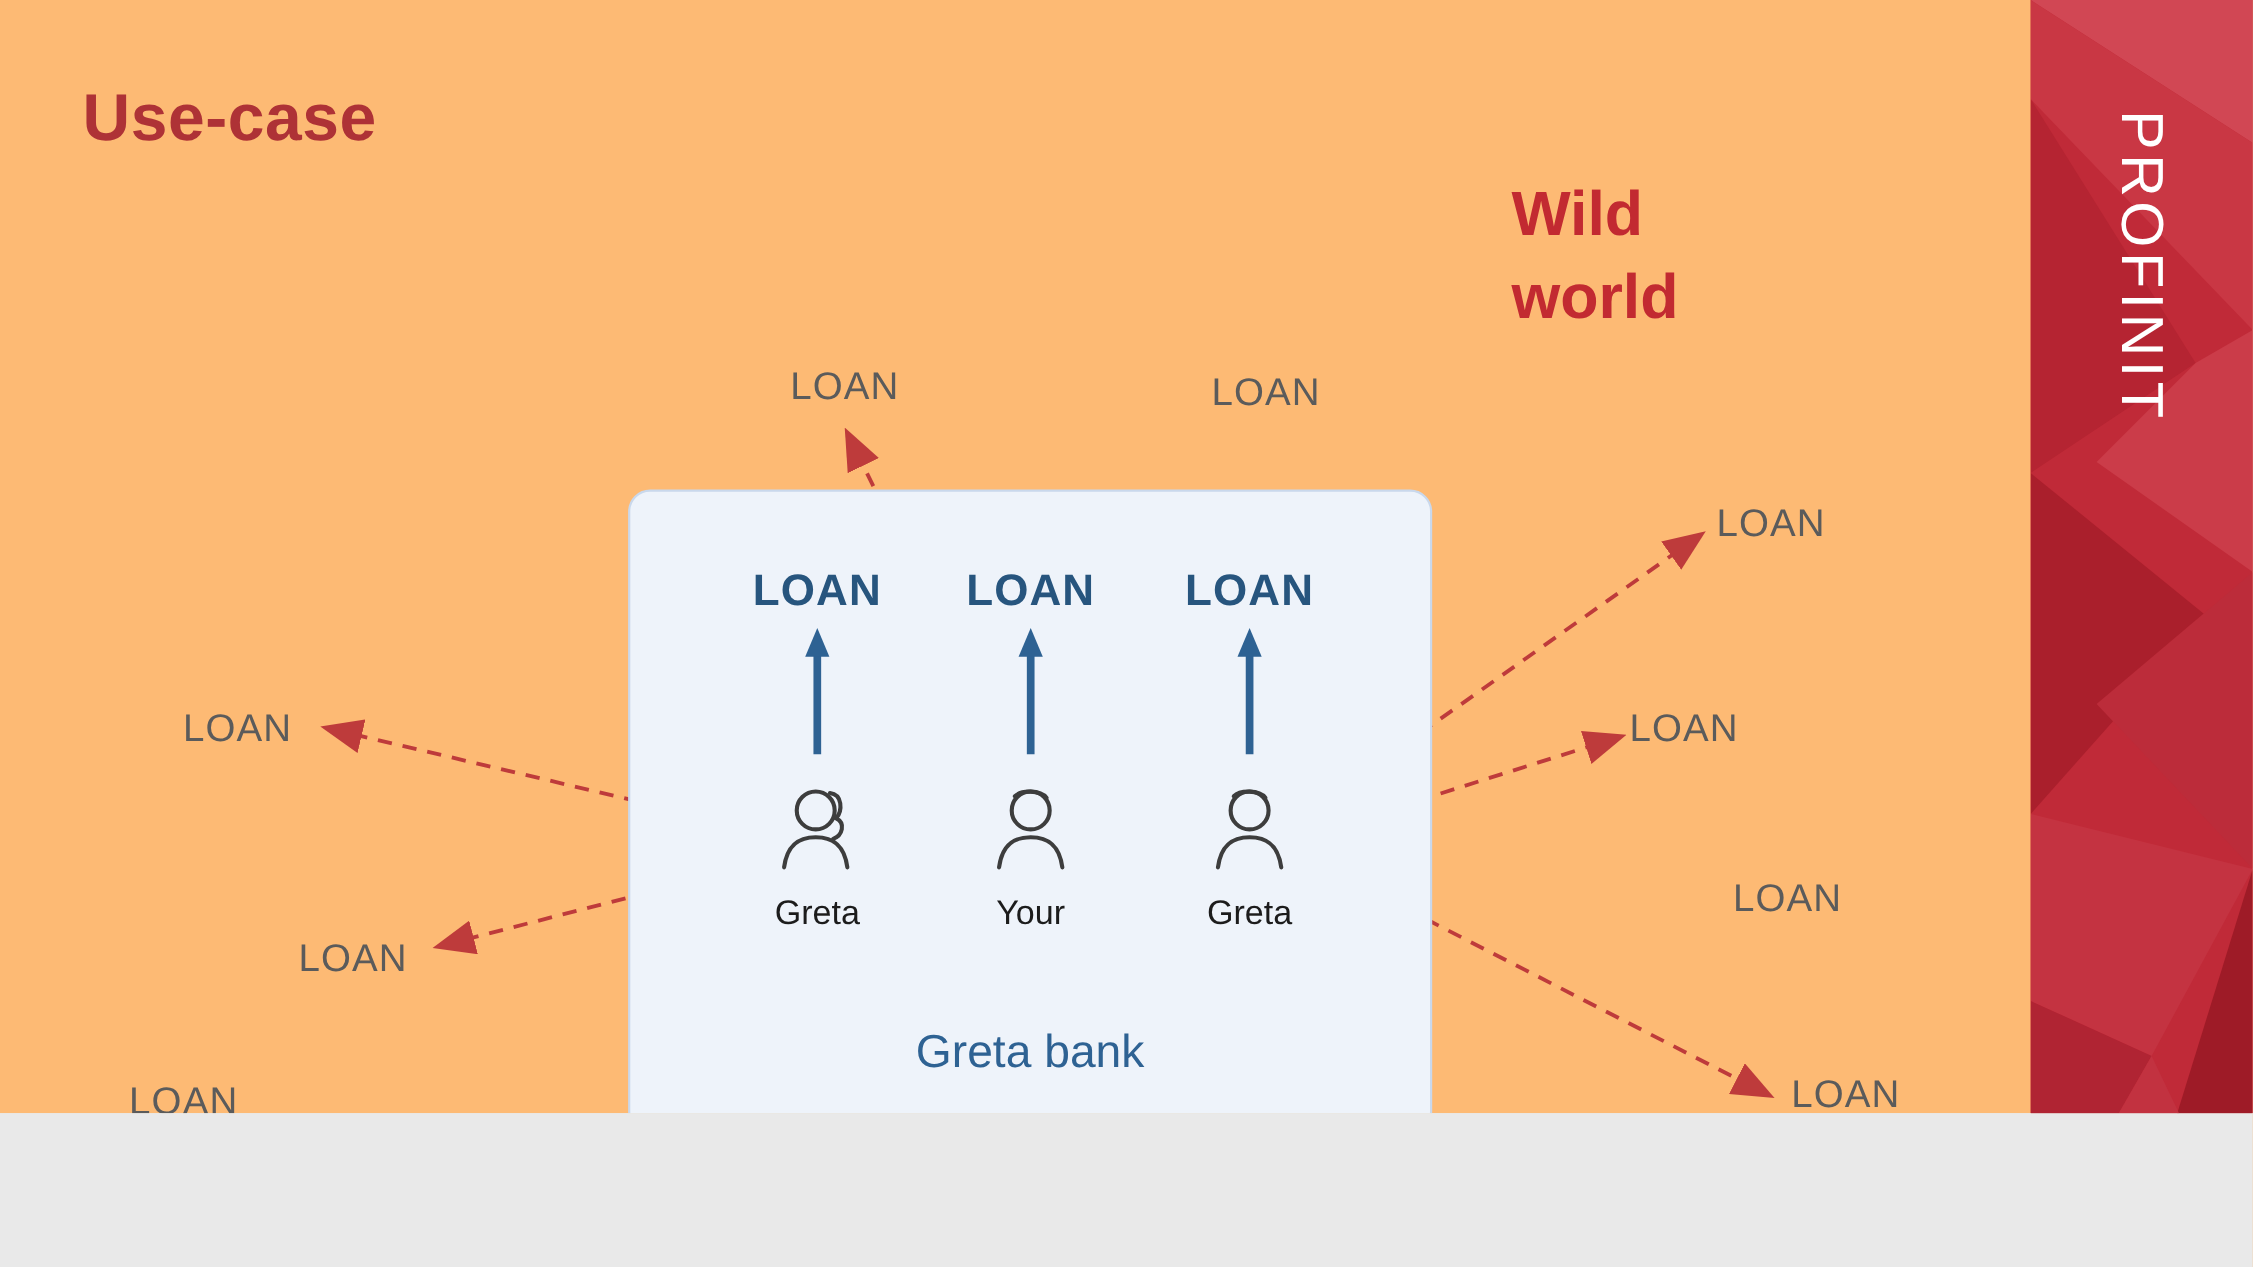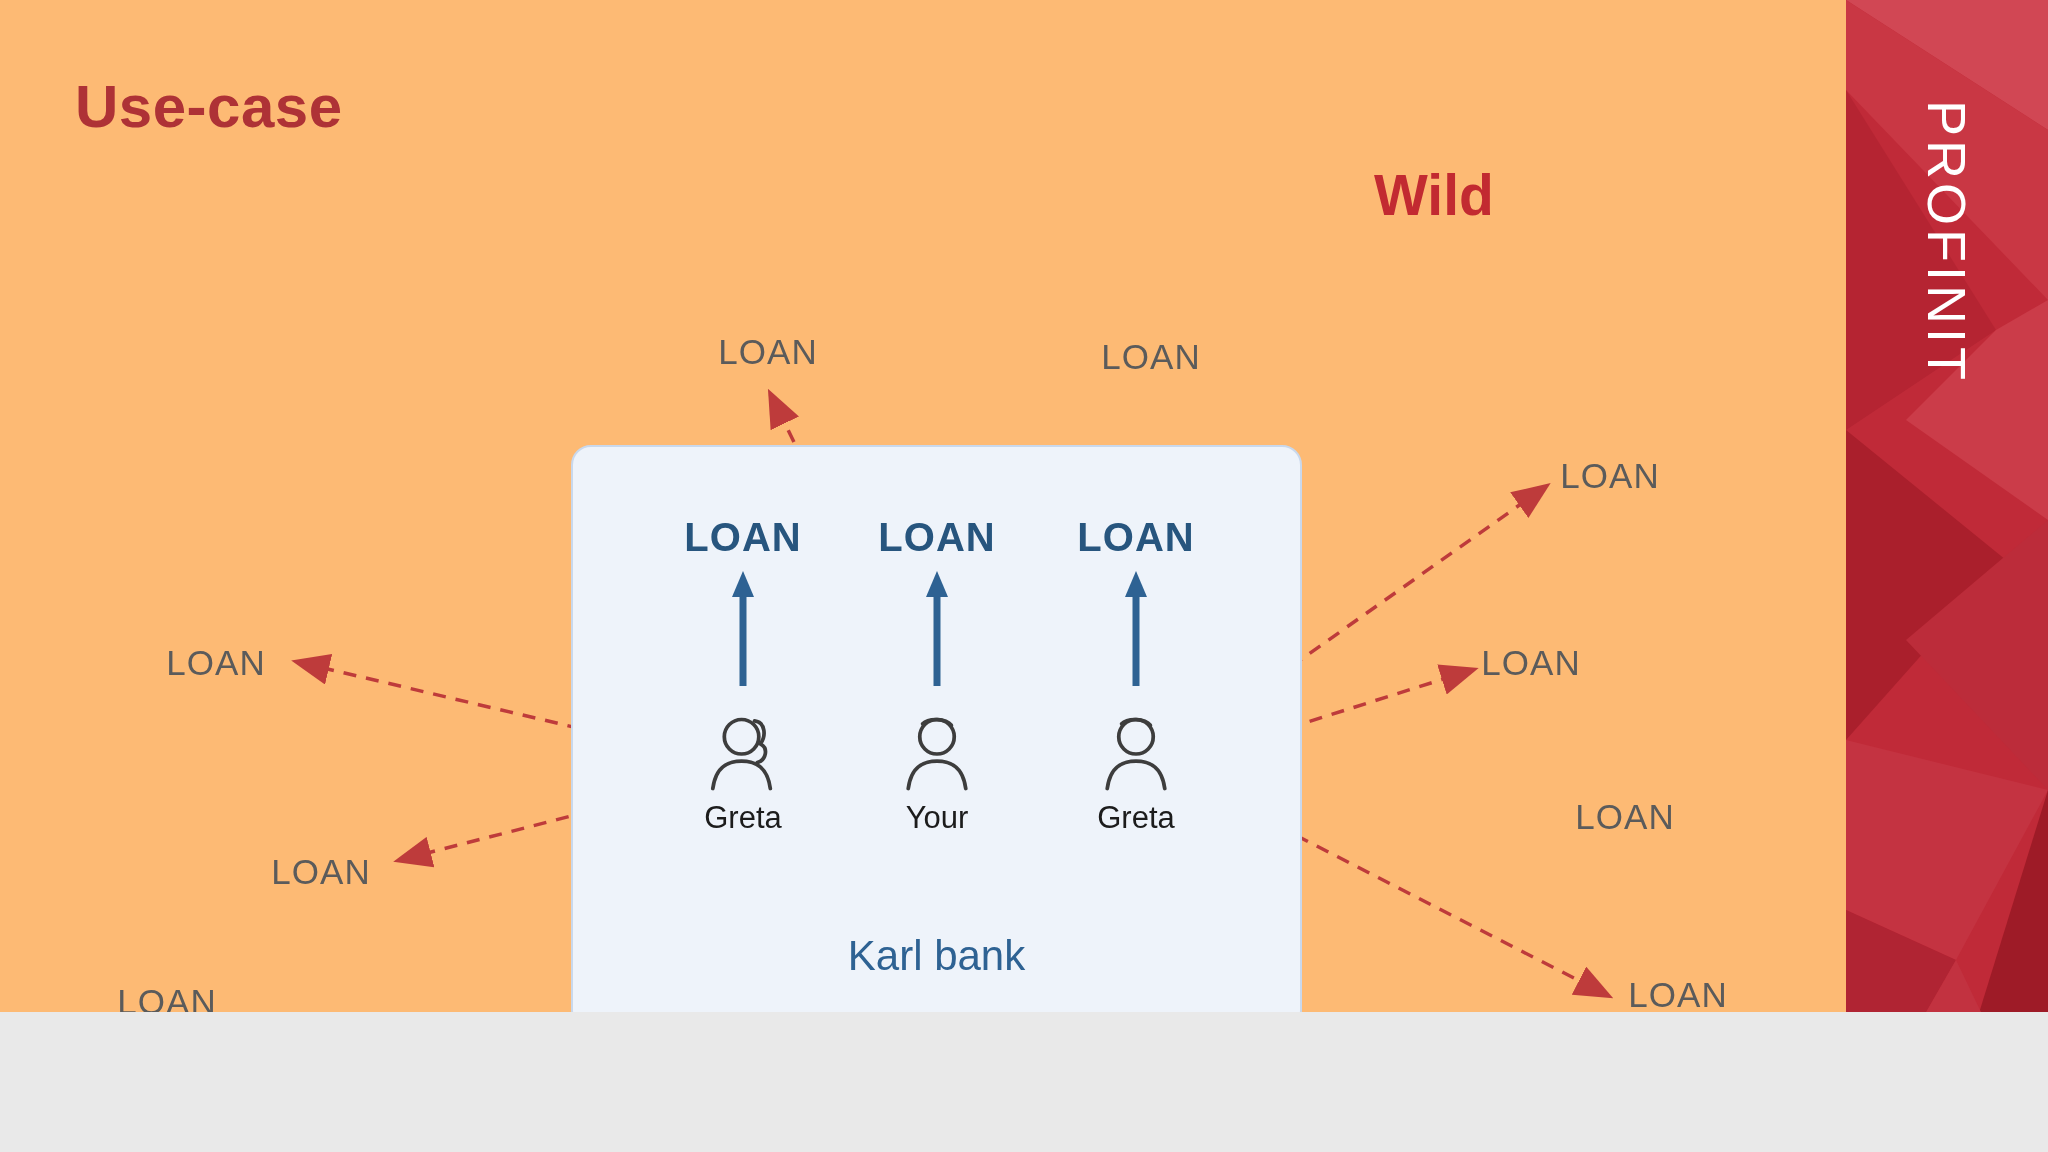--- a/index.html
+++ b/index.html
@@ -34,21 +34,21 @@
   .member-col{
     position:absolute;top:66px;width:190px;
     display:flex;flex-direction:column;align-items:center;
   }
   .loan-blue{
     font-size:40px;font-weight:bold;color:#27557e;letter-spacing:1px;
     height:48px;line-height:48px;
   }
   .up-arrow{margin-top:10px;display:block;}
   .person{margin-top:22px;display:block;}
-  .member-name{font-size:31px;color:#1c1c1c;}
+  .member-name{margin-top:12px;font-size:31px;color:#1c1c1c;}
   .bank-label{
     position:absolute;left:0;right:0;bottom:48px;
     text-align:center;font-size:42px;color:#2e6293;
   }
 
   
   .loan-out{
     position:absolute;width:140px;text-align:center;
     font-size:35px;color:#5b5b5b;letter-spacing:1px;
   }
@@ -76,20 +76,21 @@
 </style>
 </head>
 <body>
 
 <div class="slide">
 
   <div class="page-title">Use-case</div>
 
   <div class="wild-world">
     <div>Wild</div>
+    <div>world</div>
   </div>
 
   <svg class="overlay" width="2048" height="1152" viewBox="0 0 2048 1152">
     <defs>
       <marker id="rah" markerWidth="11" markerHeight="9" refX="9" refY="4.5" orient="auto">
         <path d="M0 0 L11 4.5 L0 9 Z" fill="#be3b3b"></path>
       </marker>
     </defs>
     <line class="dash" x1="915" y1="690" x2="771" y2="395" marker-end="url(#rah)"></line>
     <line class="dash" x1="692" y1="755" x2="298" y2="662" marker-end="url(#rah)"></line>
@@ -136,21 +137,21 @@
         <polygon points="14,0 3,26 25,26" fill="#2e6293"></polygon>
       </svg>
       <svg class="person" width="92" height="92" viewBox="0 0 64 64">
         <circle cx="32" cy="20" r="12" fill="none" stroke="#3d3d3d" stroke-width="2.6"></circle>
         <path d="M22 11 C26 7 38 7 42 12" fill="none" stroke="#3d3d3d" stroke-width="2.6" stroke-linecap="round"></path>
         <path d="M12 56 C14 41 22 37 32 37 C42 37 50 41 52 56" fill="none" stroke="#3d3d3d" stroke-width="2.6" stroke-linecap="round"></path>
       </svg>
       <div class="member-name">Greta</div>
     </div>
 
-    <div class="bank-label">Karl bank</div>
+    <div class="bank-label">Greta bank</div>
   </div>
 
   <div class="loan-out" style="left:698px;top:332px">LOAN</div>
   <div class="loan-out" style="left:1081px;top:337px">LOAN</div>
   <div class="loan-out" style="left:146px;top:643px">LOAN</div>
   <div class="loan-out" style="left:251px;top:852px">LOAN</div>
   <div class="loan-out" style="left:97px;top:982px">LOAN</div>
   <div class="loan-out" style="left:1540px;top:456px">LOAN</div>
   <div class="loan-out" style="left:1461px;top:643px">LOAN</div>
   <div class="loan-out" style="left:1555px;top:797px">LOAN</div>

